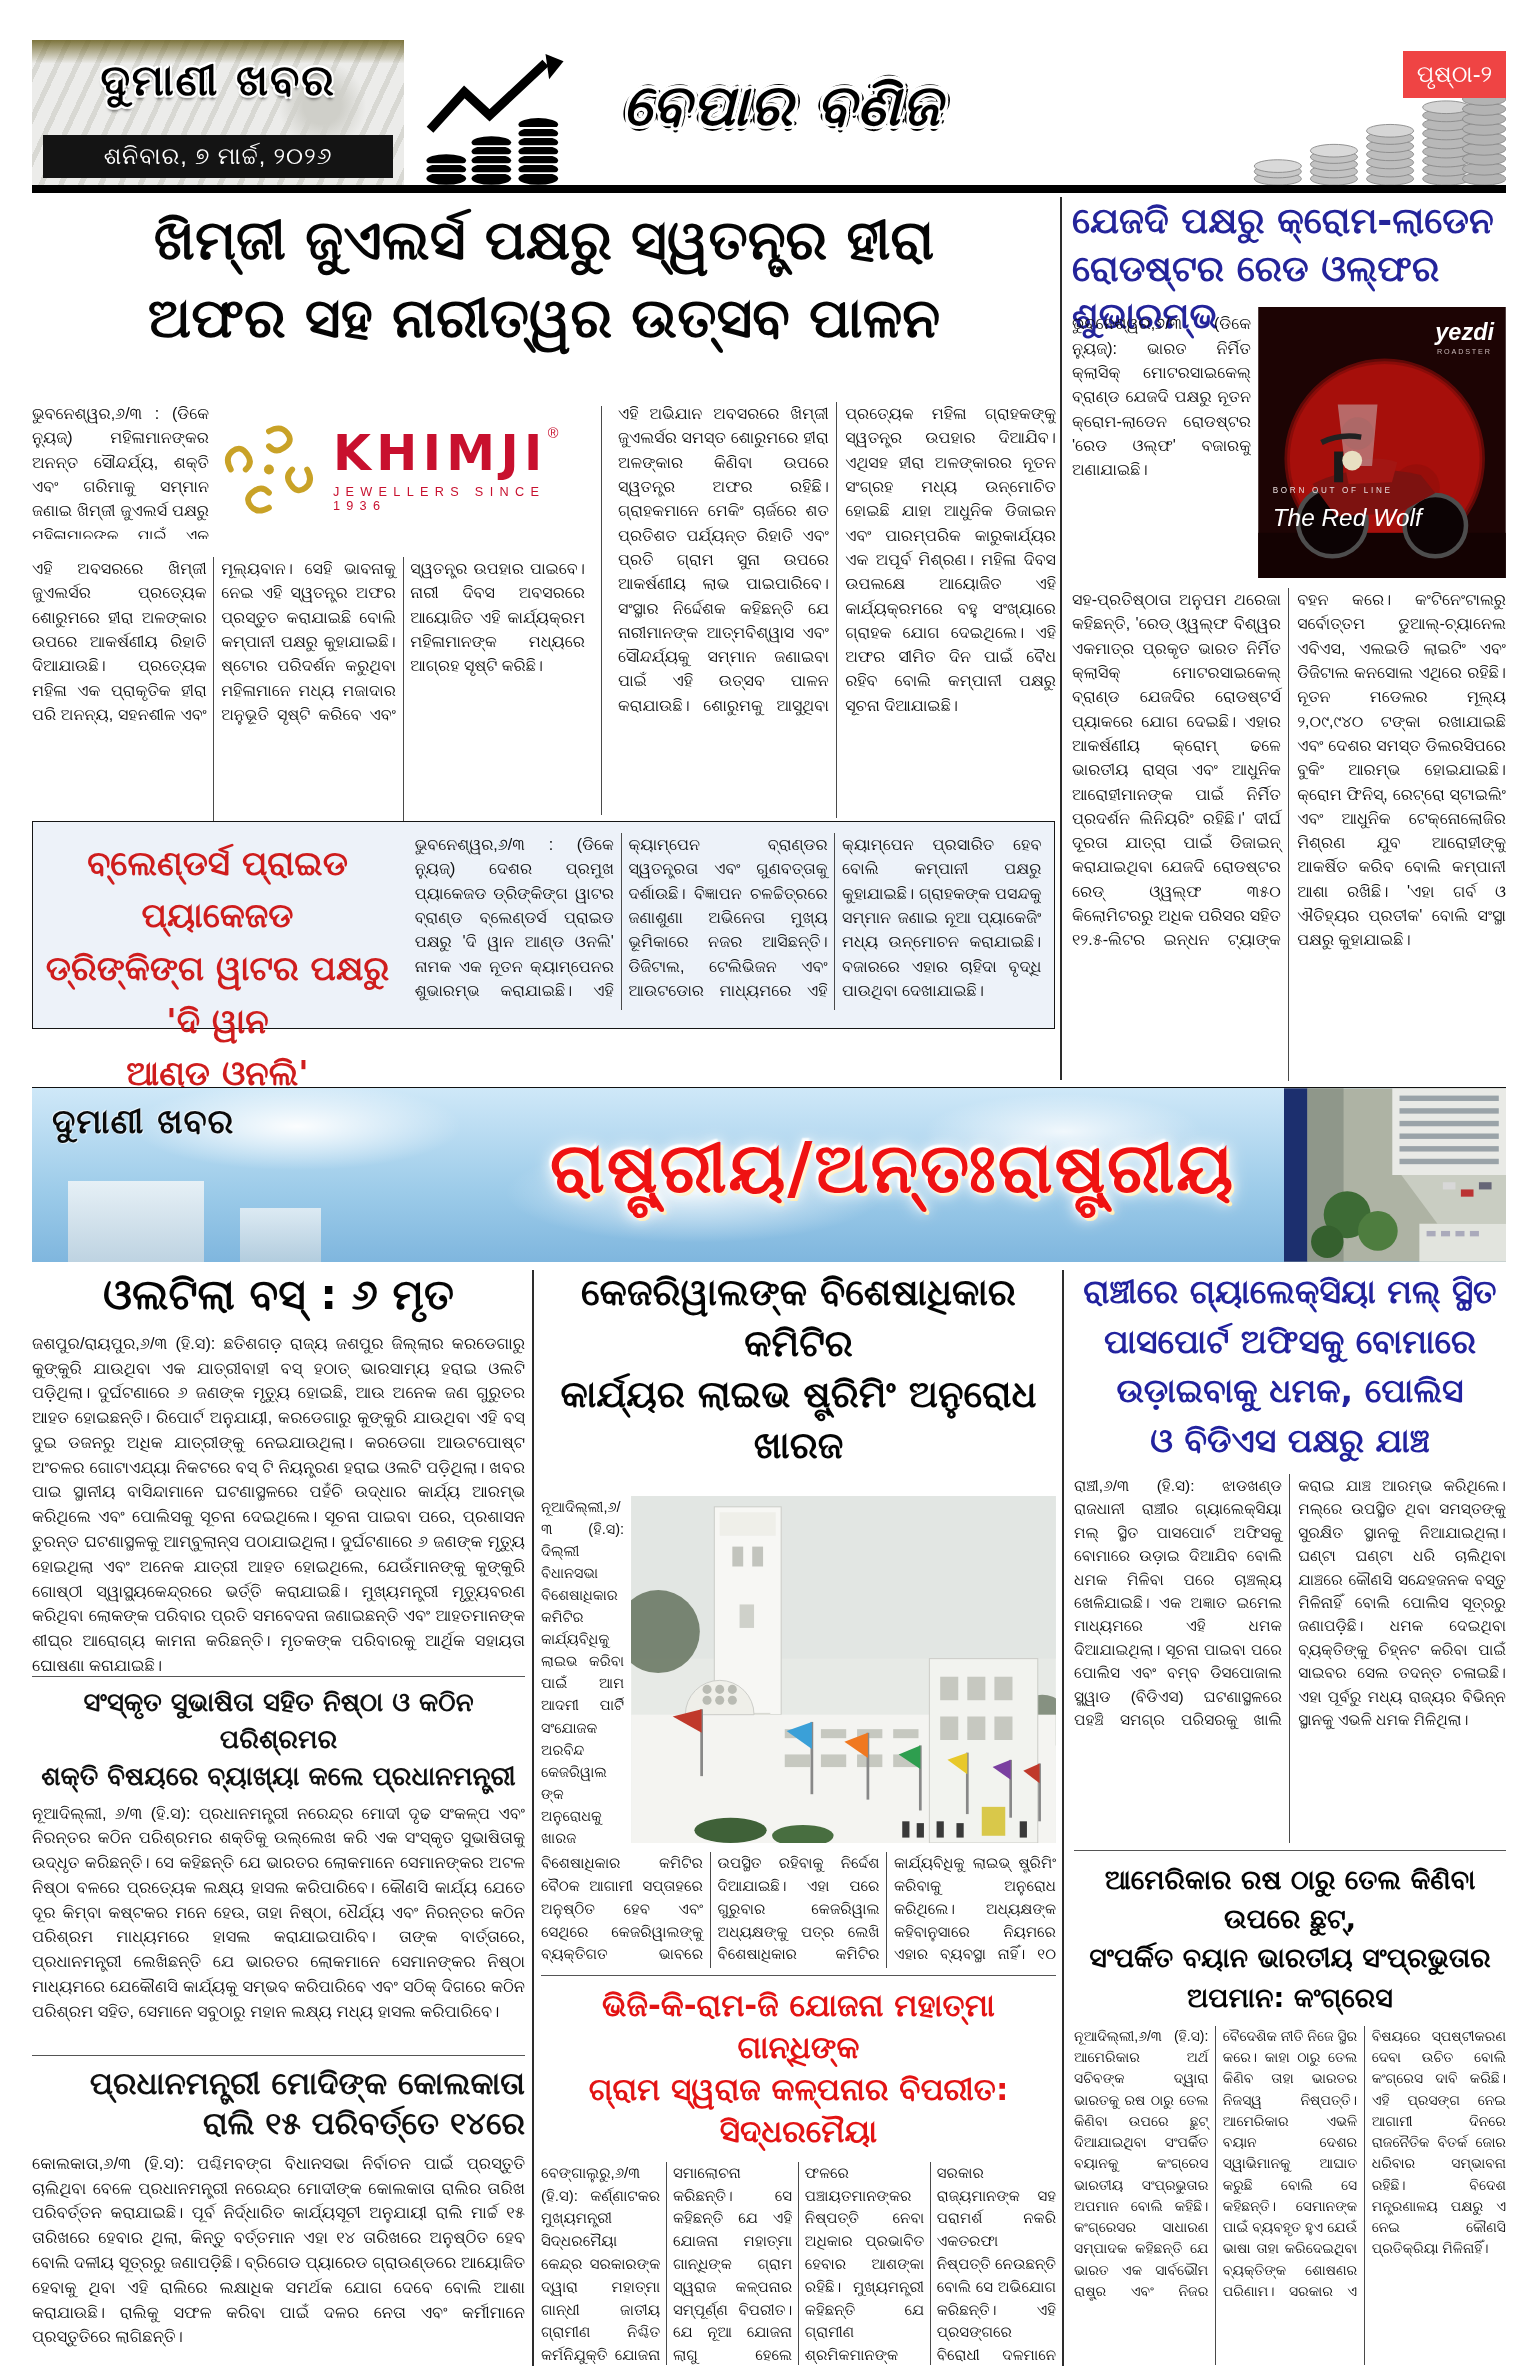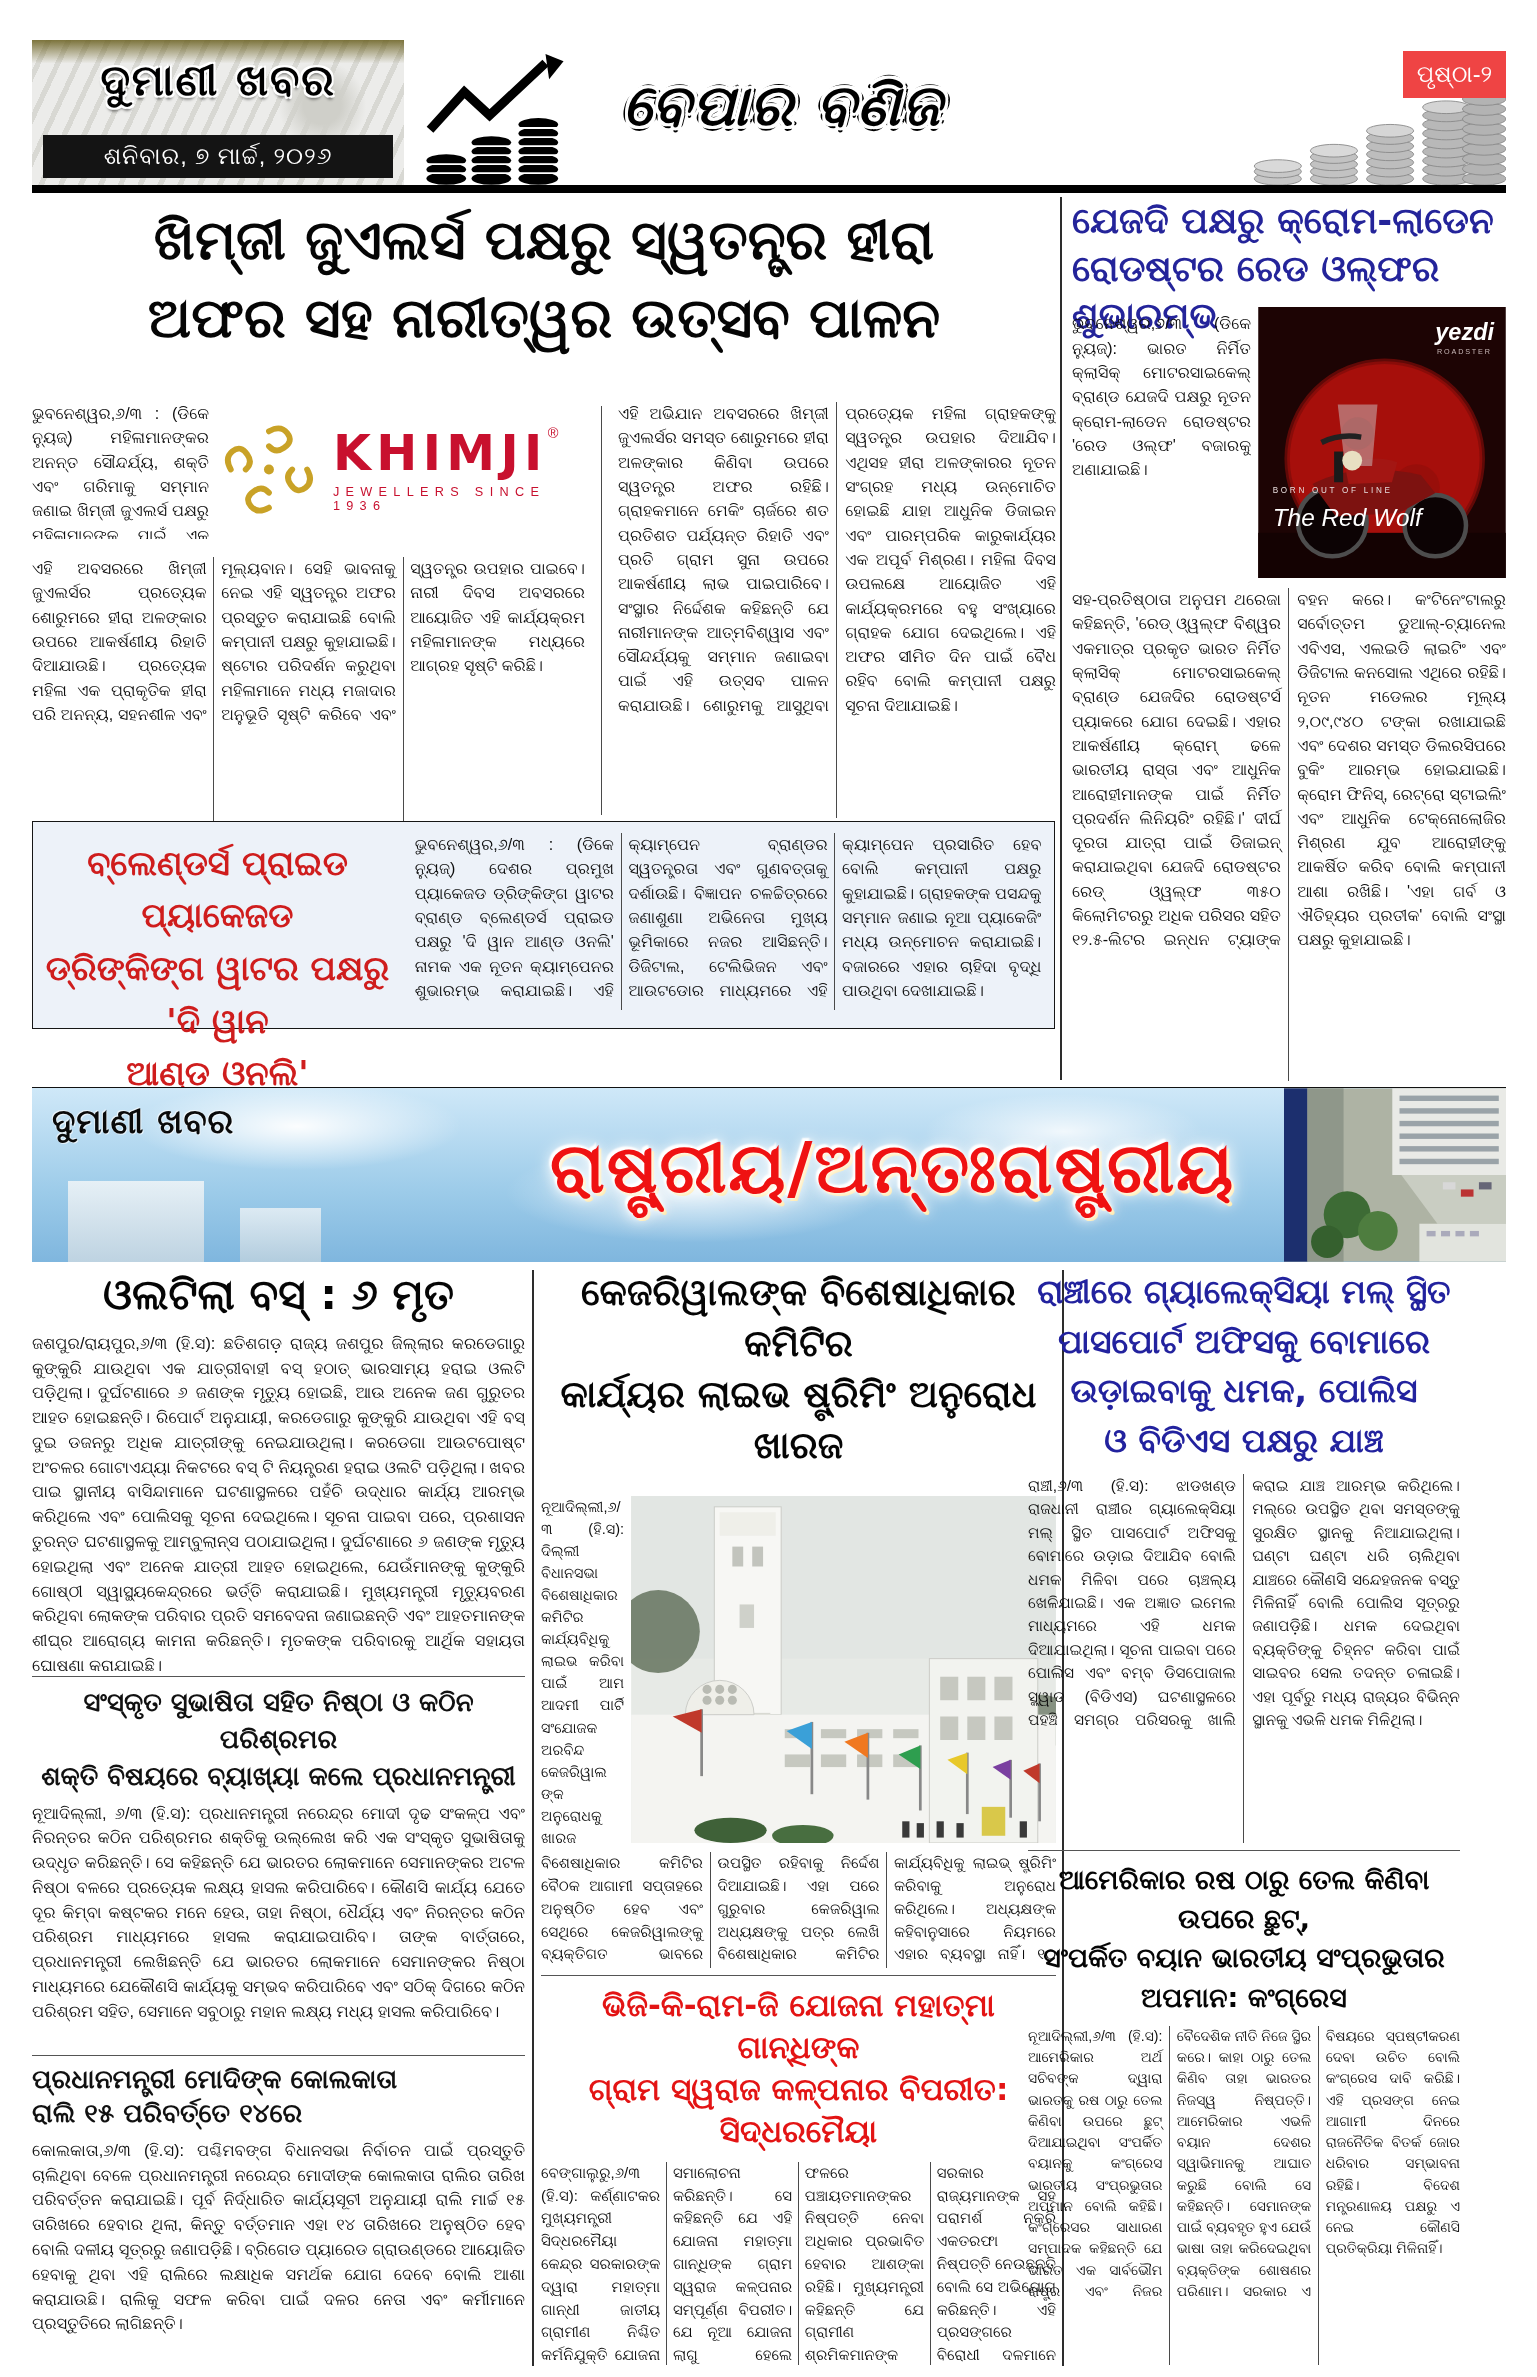--- a/index.html
+++ b/index.html
@@ -80,34 +80,34 @@
   
   #vrule-a{left:532px;top:1270px;width:1.8px;height:1096px;background:#2d2d2d;}
   #vrule-b{left:1062px;top:1270px;width:1.8px;height:1096px;background:#2d2d2d;}
 
   #grp-left{left:32px;top:1267px;width:493px;height:1098px;overflow:hidden;}
   #bus-headline{font-size:42px;text-align:center;line-height:1.35;color:#050505;}
   #bus-body{height:340px;margin-top:7.2px;font-size:16.3px;}
   .subhead-wrap{border-top:0.9px solid #555;margin-top:5.4px;padding-top:7.2px;}
   #pm-subhead .l{font-size:26px;line-height:1.42;text-align:center;}
   #pm-body{height:249px;margin-top:5.4px;font-size:16.3px;}
-  #kolkata-subhead .l{font-size:26px;line-height:1.3;text-align:left;}
+  #kolkata-subhead .l{font-size:31px;line-height:1.3;text-align:right;}
   #kolkata-body{height:255px;margin-top:7.2px;font-size:16.3px;}
 
   #grp-mid{left:541px;top:1267px;width:515px;height:1098px;overflow:hidden;}
   #kejriwal-head .l{font-size:37px;line-height:1.38;text-align:center;color:#050505;}
   #kejriwal-row{position:relative;height:347px;margin-top:25px;}
   #kejriwal-lead{position:absolute;left:0;top:0;width:83px;height:347px;font-size:14.5px;}
   #assembly-photo{position:absolute;left:90px;top:0;width:425px;height:347px;}
   #kejriwal-body{height:116px;margin-top:9px;font-size:15px;}
   #sid-head{border-top:0.9px solid #555;margin-top:7.2px;padding-top:9px;color:#e31414;}
   #sid-head .l{font-size:31px;line-height:1.35;text-align:center;}
   #sid-body{height:387px;margin-top:9px;font-size:15px;}
 
-  #grp-right{left:1028px;top:1267px;width:432px;height:1098px;overflow:hidden;}
+  #grp-right{left:1074px;top:1267px;width:432px;height:1098px;overflow:hidden;}
   #ranchi-head .l{font-size:33px;line-height:1.5;text-align:center;color:#22229e;}
   #ranchi-body{height:369px;margin-top:9px;font-size:15.4px;}
   #congress-head{border-top:0.9px solid #555;margin-top:7.2px;padding-top:9px;}
   #congress-head .l{font-size:27px;line-height:1.45;text-align:center;color:#050505;}
   #congress-body{height:389px;margin-top:9px;font-size:14px;}
 
   svg text{font-family:"Liberation Sans",sans-serif;}
 </style>
 </head>
 <body>

